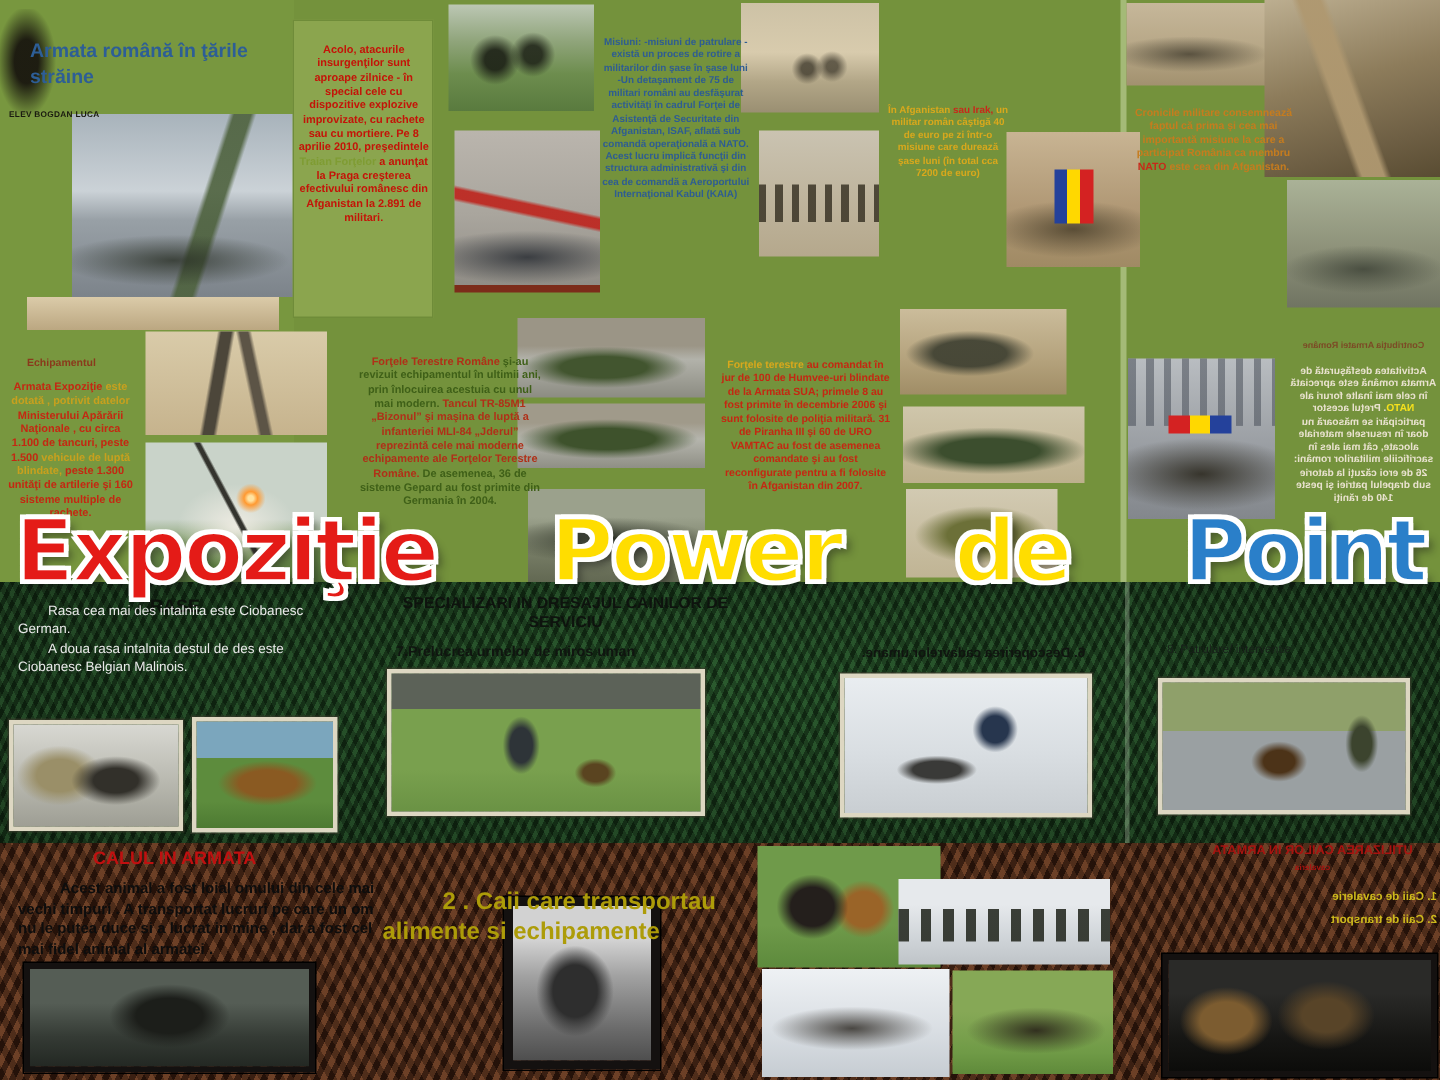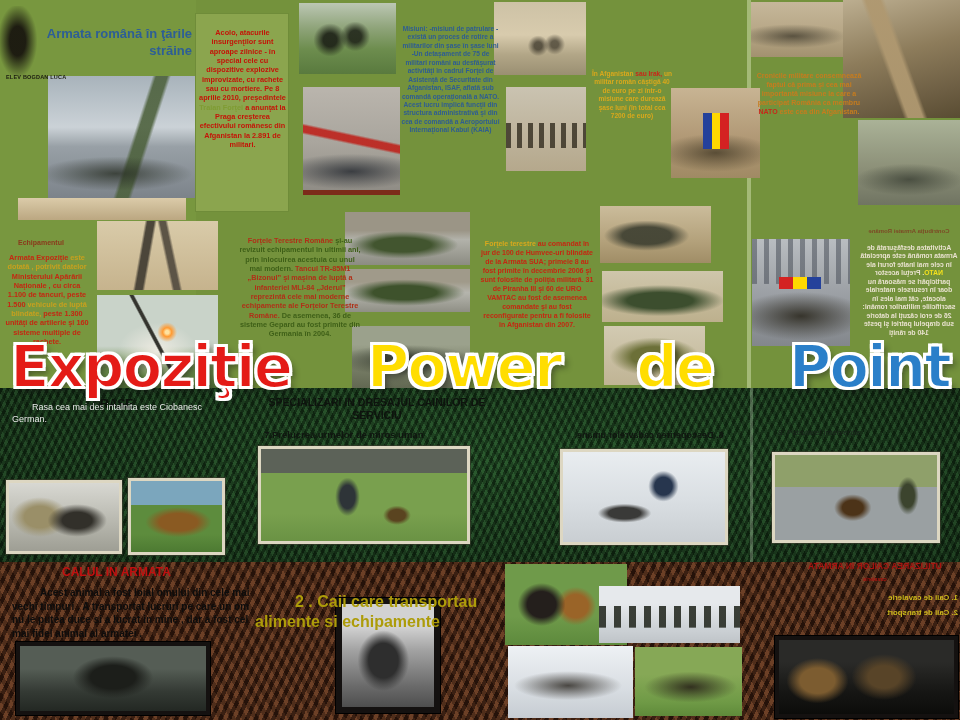--- a/index.html
+++ b/index.html
@@ -22,21 +22,21 @@
   
   .bt{position:absolute;left:0;top:333px;width:960px;display:flex;justify-content:space-between;align-items:center;
       padding:0 10px;box-sizing:border-box;z-index:60;font-family:"DejaVu Sans",sans-serif;font-weight:bold;
       font-size:58px;letter-spacing:-2px;white-space:nowrap;}
   .bt span{-webkit-text-stroke:2.2px #fff;
       text-shadow:-2px -2px 0 #fff,2px -2px 0 #fff,-2px 2px 0 #fff,2px 2px 0 #fff,4px 5px 6px rgba(20,20,20,.45);}
   .c-red{color:#e41b17}.c-yel{color:#ffdd00}.c-blu{color:#2a7fc9}
   
   .tx{position:absolute;font-weight:bold;line-height:1.28;z-index:10;}
   .mir{transform:scaleX(-1);}
-  #t-army-title{left:20px;top:26px;width:172px;font-size:13px;color:#2d5e96;text-align:right;}
+  #t-army-title{left:20px;top:26px;width:172px;font-size:13px;color:#2d5e96;text-align:left;}
   #t-author{left:6px;top:74px;font-size:5.5px;color:#1a1a10;letter-spacing:.2px;}
   #t-attacks{left:199px;top:28px;width:87px;font-size:7.3px;color:#c41408;text-align:center;}
   #t-attacks .nm{color:#7f9c33;}
   #t-missions{left:401px;top:25px;width:99px;font-size:6.6px;color:#2e5d92;text-align:center;}
   #t-salary{left:591px;top:70px;width:82px;font-size:6.6px;color:#d9a81c;text-align:center;}
   #t-salary .rd{color:#c8281a;}
   #t-chron{left:755px;top:72px;width:108px;font-size:7px;color:#c67c1e;text-align:center;}
   #t-chron .rd{color:#c8281a;}
   #t-equip-h{left:18px;top:239px;width:70px;font-size:7px;color:#8a3a1c;}
   #t-equip{left:4px;top:253px;width:86px;font-size:7.3px;color:#c42812;text-align:center;}
@@ -205,21 +205,21 @@
     <div class="ph" id="p14"></div>
     <div class="ph" id="p15"></div>
     <div class="ph" id="p16"></div>
     <div class="ph" id="p17"></div>
     <div class="ph" id="p18"></div>
     <div class="ph" id="p19"></div>
 
     <div class="tx" id="t-army-title">Armata română în ţările străine</div>
     <div class="tx" id="t-author">ELEV BOGDAN LUCA</div>
     <div class="tx" id="t-attacks">
-      <span>Acolo, atacurile insurgenţilor sunt aproape zilnice - în special cele cu dispozitive explozive improvizate, cu rachete sau cu mortiere. Pe 8 aprilie 2010, preşedintele </span><span class="nm">Traian Forţei</span><span> a anunţat la Praga creşterea efectivului românesc din Afganistan la 2.891 de militari.</span>
+      <span>Acolo, atacurile insurgenţilor sunt aproape zilnice - în special cele cu dispozitive explozive improvizate, cu rachete sau cu mortiere. Pe 8 aprilie 2010, preşedintele </span><span class="nm">Traian Forţelor</span><span> a anunţat la Praga creşterea efectivului românesc din Afganistan la 2.891 de militari.</span>
     </div>
     <div class="tx" id="t-missions">Misiuni: -misiuni de patrulare -există un proces de rotire a militarilor din şase în şase luni -Un detaşament de 75 de militari români au desfăşurat activităţi în cadrul Forţei de Asistenţă de Securitate din Afganistan, ISAF, aflată sub comandă operaţională a NATO. Acest lucru implică funcţii din structura administrativă şi din cea de comandă a Aeroportului Internaţional Kabul (KAIA)</div>
     <div class="tx" id="t-salary">
       <span>În Afganistan </span><span class="rd">sau Irak,</span><span> un militar român câştigă 40 de euro pe zi într-o misiune care durează şase luni (în total cca 7200 de euro)</span>
     </div>
     <div class="tx" id="t-chron">
       <span>Cronicile militare consemnează faptul că prima şi cea mai importantă misiune la care a participat România ca membru </span><span class="rd">NATO</span><span> este cea din Afganistan.</span>
     </div>
     <div class="tx" id="t-equip-h">Echipamentul</div>
     <div class="tx" id="t-equip">
@@ -240,20 +240,21 @@
   <div id="sec-dogs"></div>
   <div id="divider-green"></div>
   <div class="ph fr-w" id="p20"></div>
   <div class="ph fr-w" id="p21"></div>
   <div class="ph fr-w" id="p22"></div>
   <div class="ph fr-w" id="p23"></div>
   <div class="ph fr-w" id="p24"></div>
   <div class="tx" id="t-rase-h">RASE</div>
   <div class="tx" id="t-rase">
     <p>Rasa cea mai des intalnita este  Ciobanesc German.</p>
+    <p>A doua rasa intalnita destul de des este Ciobanesc Belgian  Malinois.</p>
   </div>
   <div class="tx" id="t-spec-h">SPECIALIZARI IN DRESAJUL CAINILOR DE SERVICIU</div>
   <div class="tx" id="t-cap1">7.Prelucrea urmelor de miros uman</div>
   <div class="tx mir" id="t-cap6">6. Descoperirea cadavrelor umane.</div>
   <div class="tx" id="t-cap8">8. Patrulare/ interventie</div>
 
   <div id="sec-horses"></div>
   <div class="ph fr-b" id="p25"></div>
   <div class="ph fr-b" id="p26"></div>
   <div class="ph" id="p27"></div>

